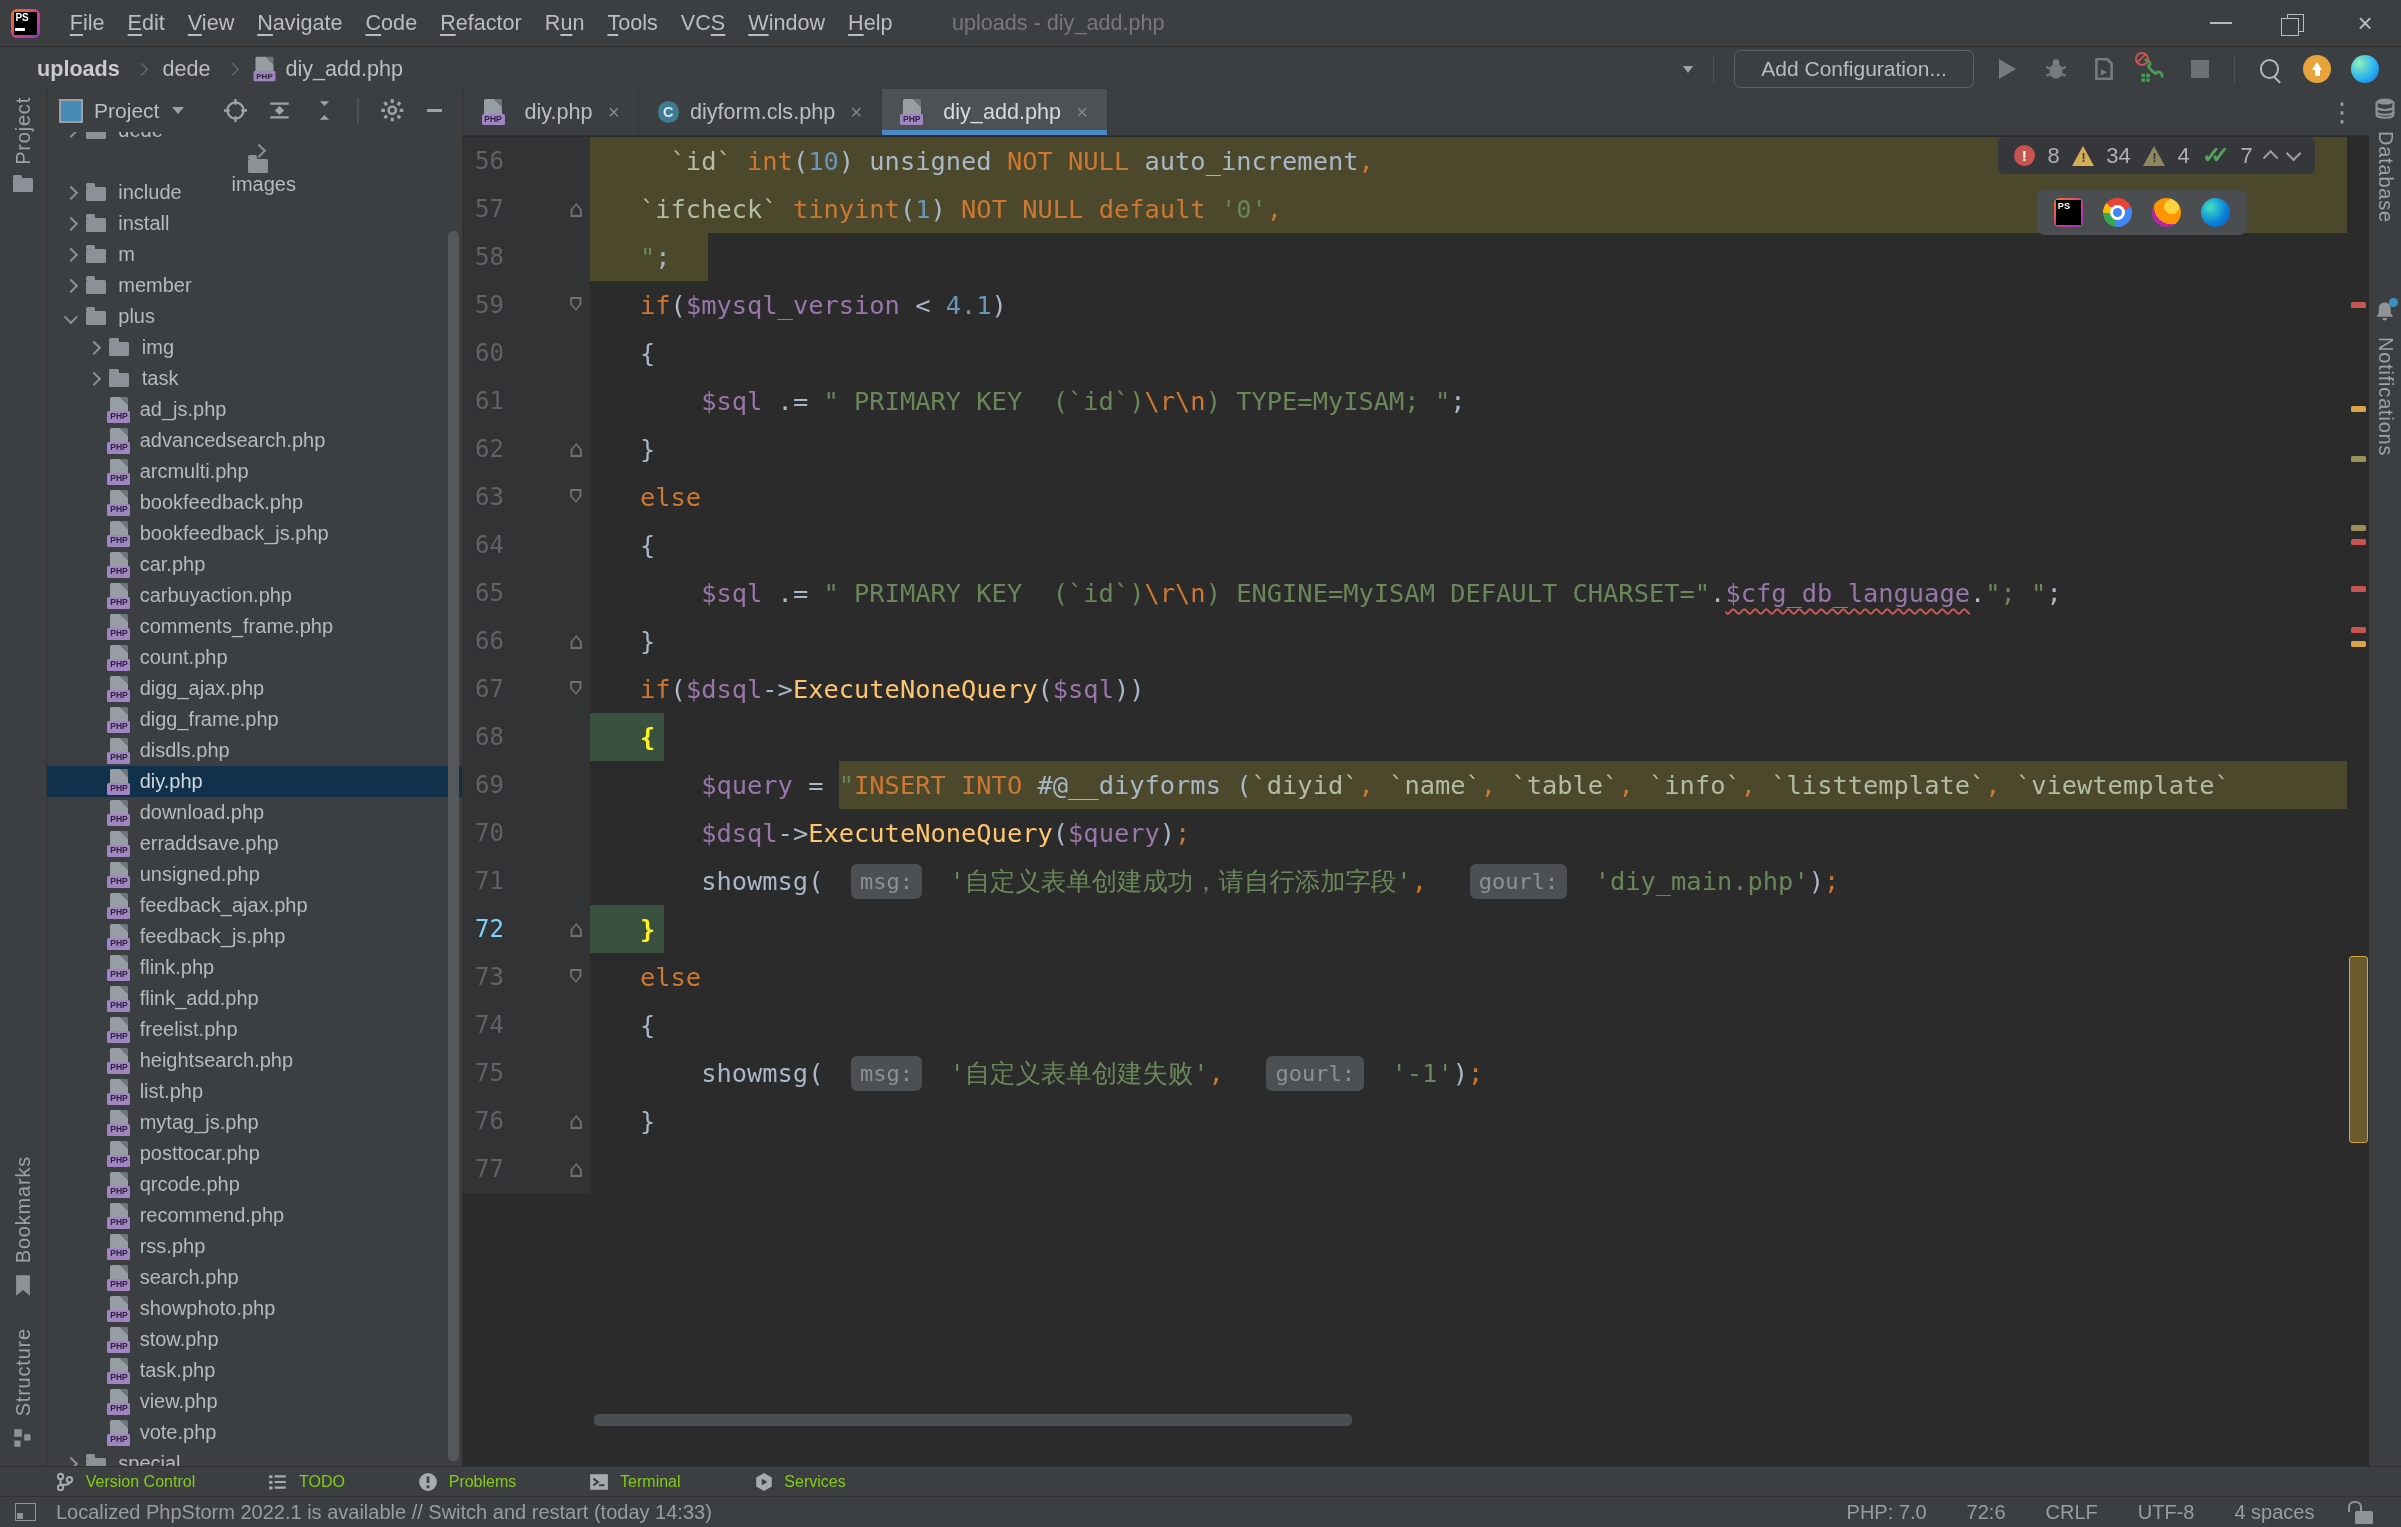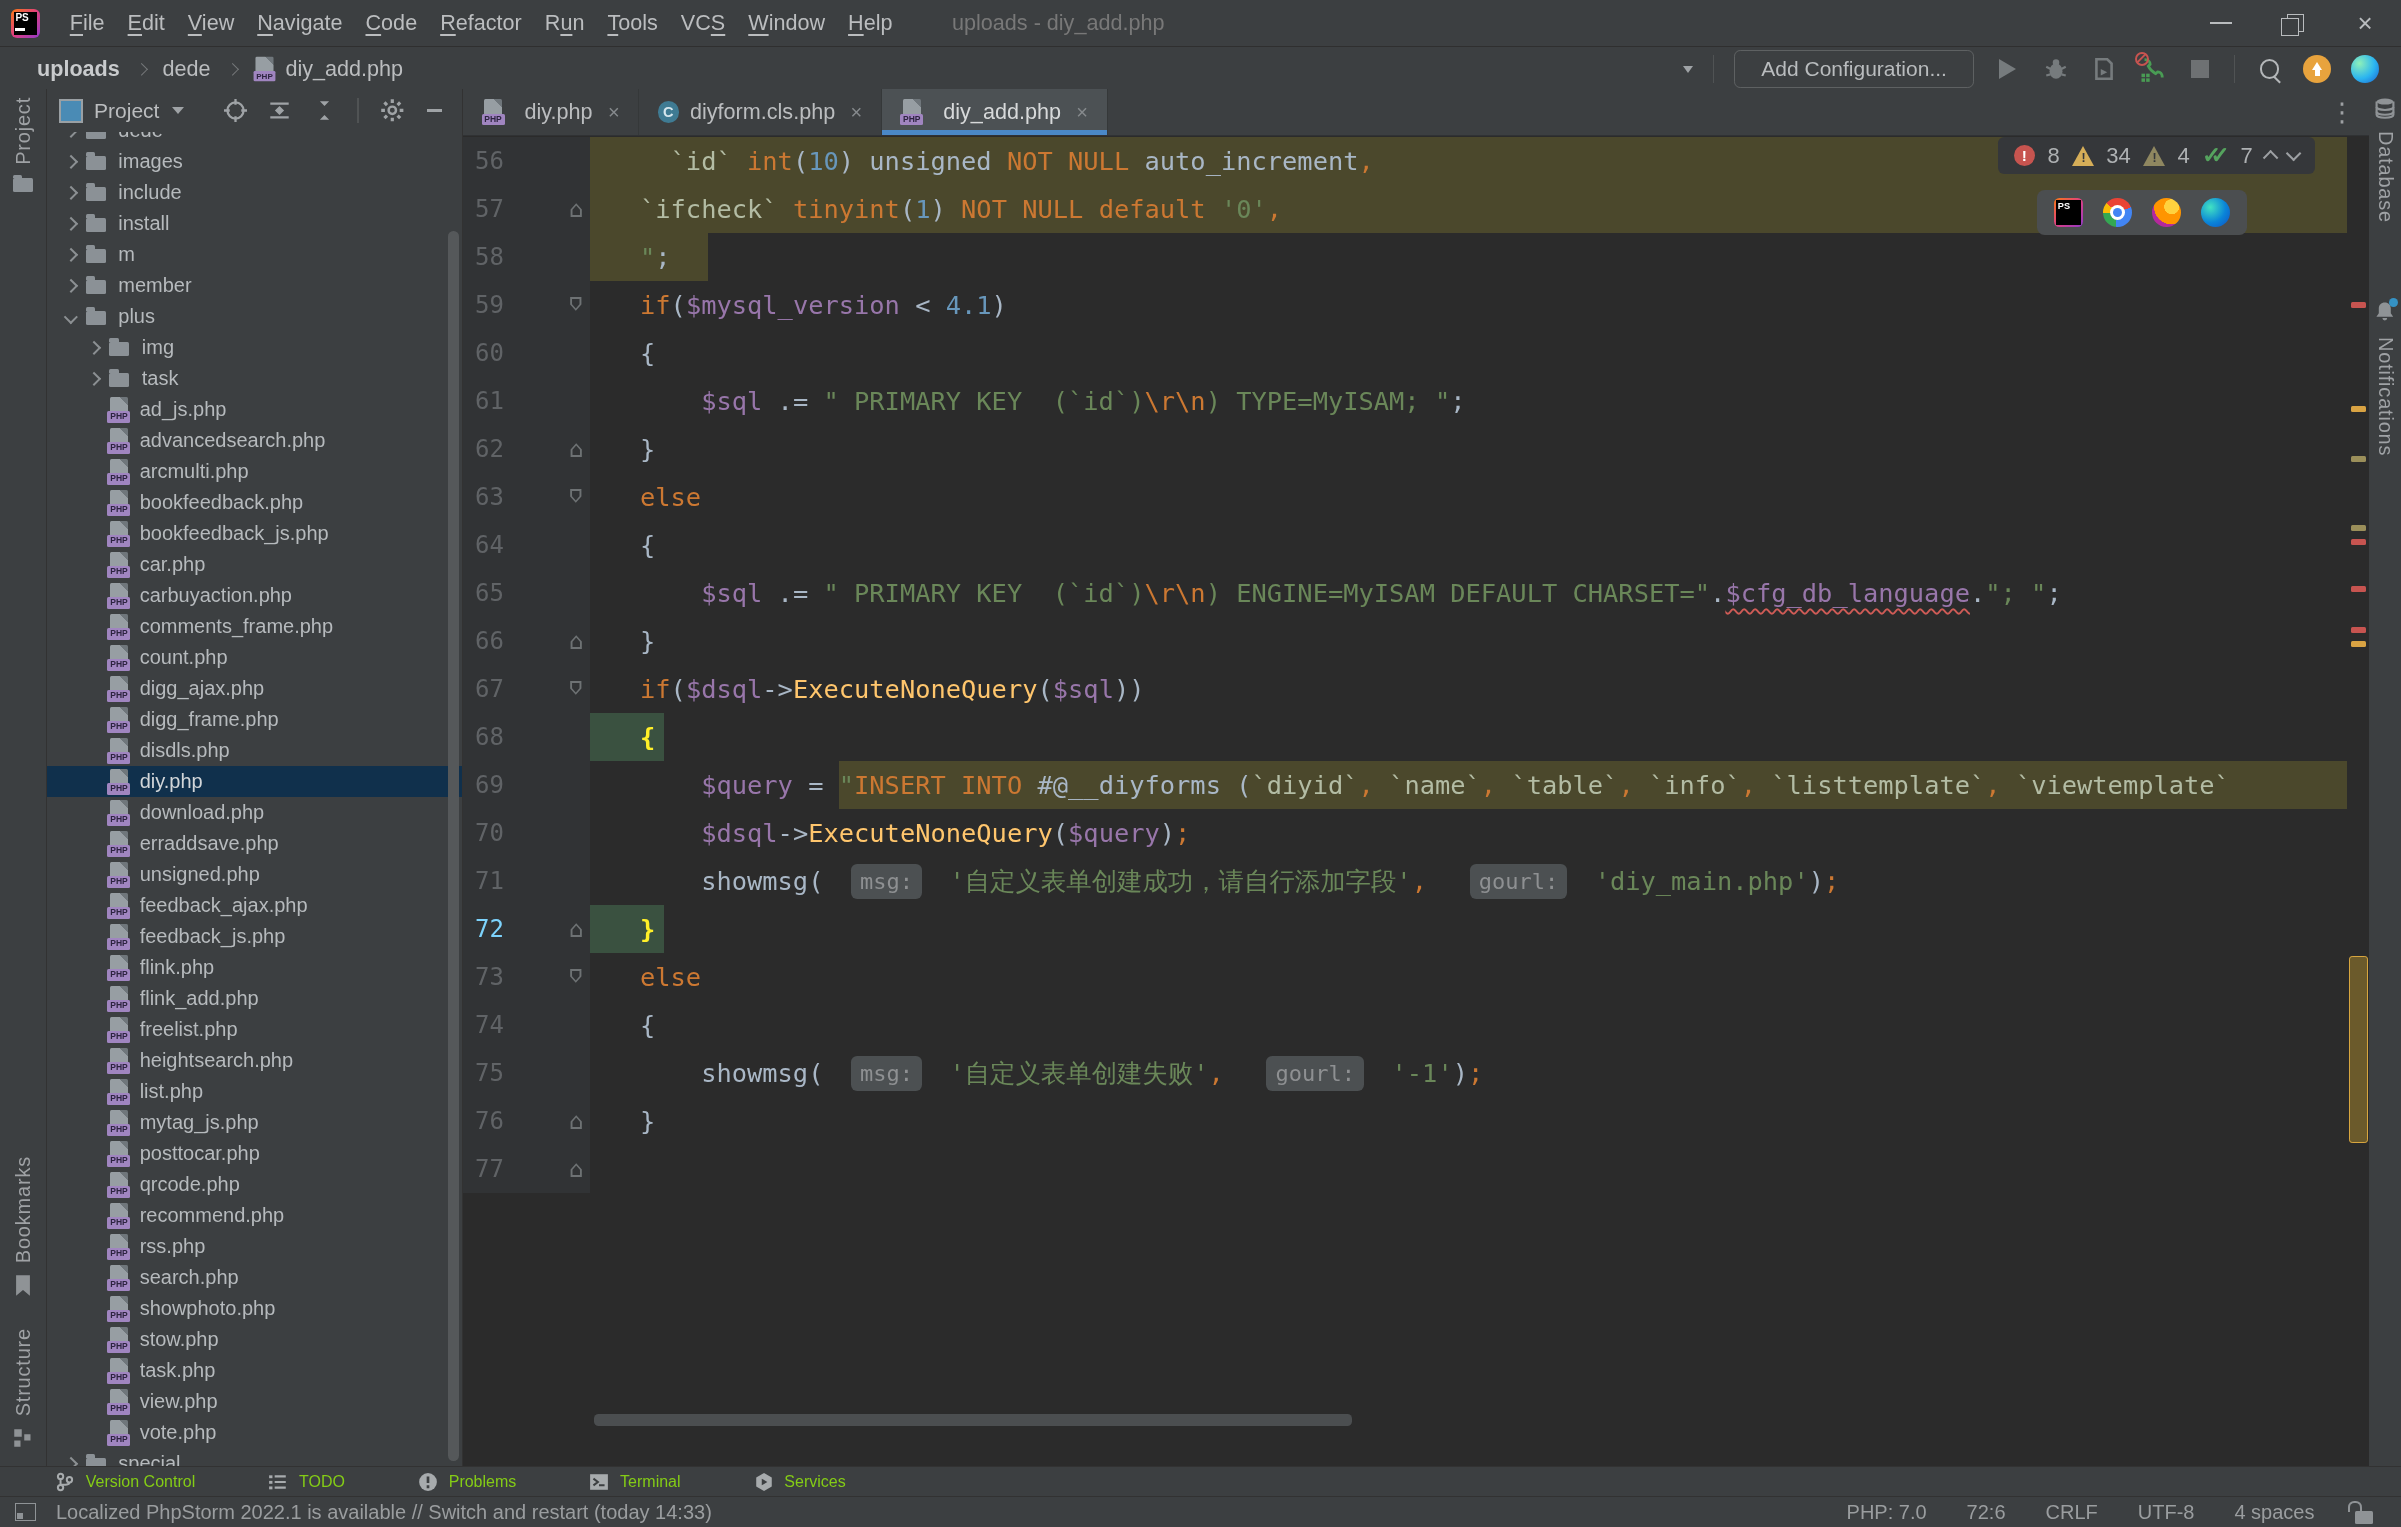--- a/index.html
+++ b/index.html
@@ -351,21 +351,21 @@
           </svg>
         <span class="minus"></span>
       </span>
     </div>
     <div class="tree" id="tree">
         <div class="trow" style="padding-left: 18.5px;">
           <span class="chev right"></span>
           <span class="folder-ic fico" style="margin-right: 12.3px;"></span>
           <span>dede</span>
         </div>
-        <div class="trow" style="padding-left: 18.5px;">
+        <div class="trow" style="padding-left: 18.5px; flex-direction: column;">
           <span class="chev right"></span>
           <span class="folder-ic fico" style="margin-right: 12.3px;"></span>
           <span>images</span>
         </div>
         <div class="trow" style="padding-left: 18.5px;">
           <span class="chev right"></span>
           <span class="folder-ic fico" style="margin-right: 12.3px;"></span>
           <span>include</span>
         </div>
         <div class="trow" style="padding-left: 18.5px;">

